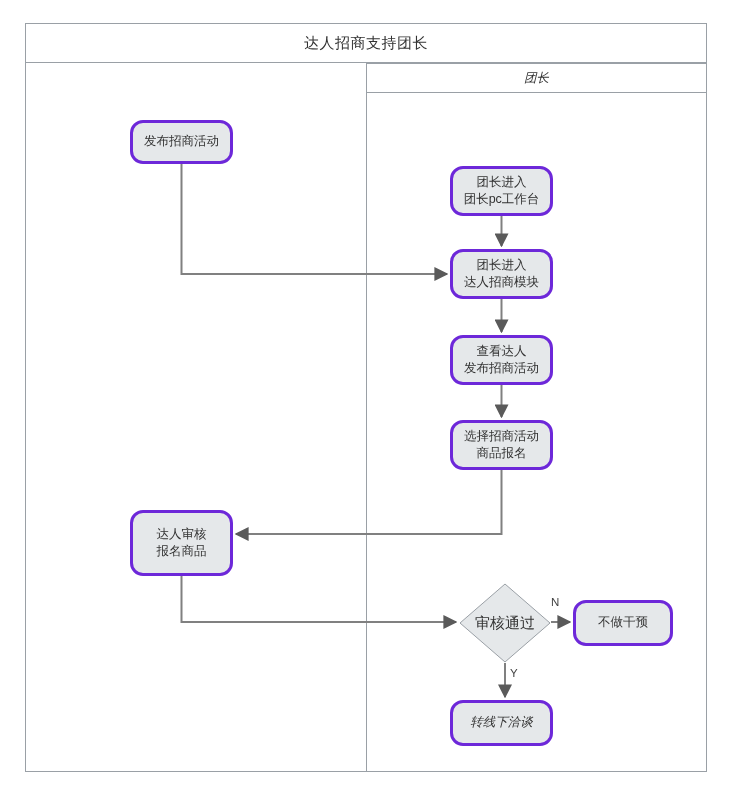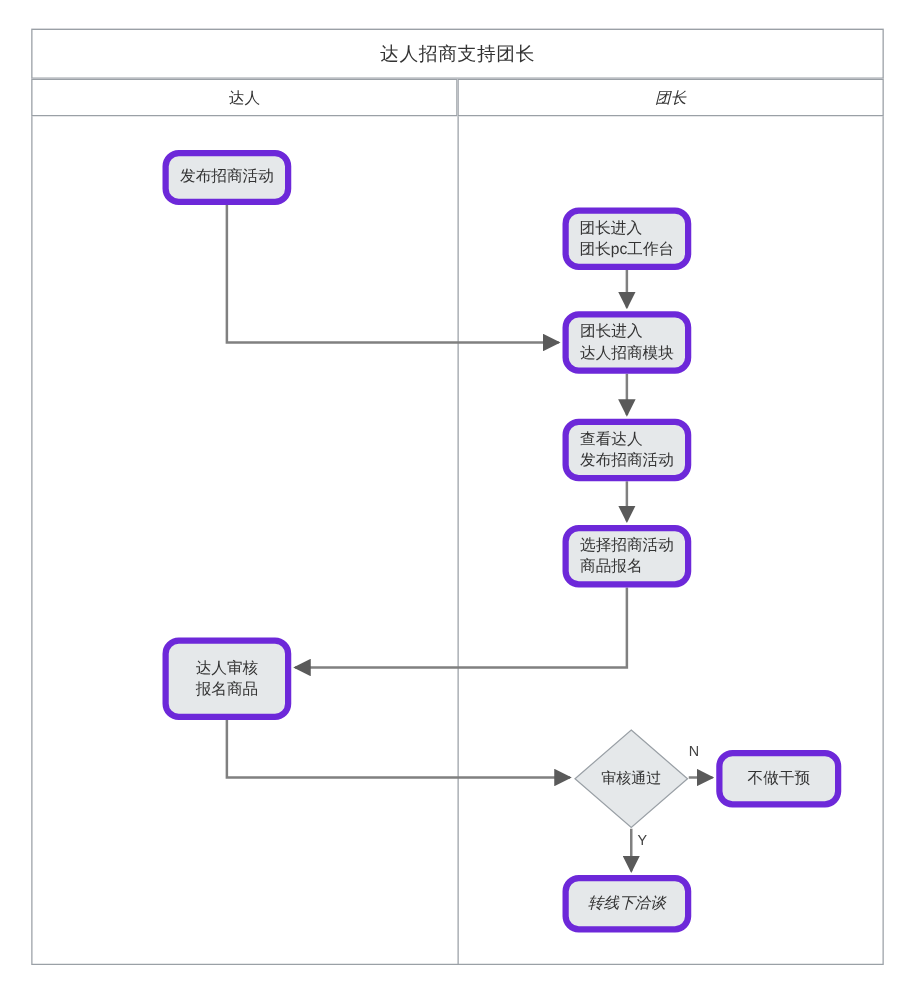--- a/index.html
+++ b/index.html
@@ -41,41 +41,41 @@
   .lane-divider{
     position:absolute;left:366px;top:93px;width:1px;height:679px;
     background:#9aa0a6;
   }
 
   
   .node{
     position:absolute;
     box-sizing:border-box;
     background:#e5e8ea;
-    border:5px solid #6d28d9;
+    border:3px solid #6d28d9;
     border-radius:13px;
     display:flex;align-items:center;justify-content:center;
-    text-align:left;
+    text-align:center;
     font-size:12.5px;
     color:#333333;
     line-height:1.38;
     white-space:pre-line;
   }
 
   
   .diamond-wrap{
     position:absolute;
     display:flex;align-items:center;justify-content:center;
   }
   .diamond-shape{
     position:absolute;left:0;top:0;width:100%;height:100%;
   }
   .diamond-label{
     position:relative;
-    font-size:12px;color:#333333;text-align:center;
+    font-size:15px;color:#333333;text-align:center;
     line-height:1.3;
     pointer-events:none;
   }
 
   
   .conn{position:absolute;left:0;top:0;width:732px;height:795px;pointer-events:none;}
   .edge-label{
     position:absolute;
     font-size:11.5px;
     color:#444444;
@@ -86,23 +86,20 @@
 <body>
 
 <div id="canvas">
 
   <div class="frame"></div>
 
   <div class="title-row">
     <span class="txt">达人招商支持团长</span>
   </div>
 
-  <div class="lane-head left">
-    <span class="txt">达人</span>
-  </div>
   <div class="lane-head right">
     <span class="txt">团长</span>
   </div>
   <div class="lane-divider"></div>
 
   <svg class="conn" viewBox="0 0 732 795">
     <defs>
       <marker id="arrow" viewBox="0 0 10 10" refX="9" refY="5" markerWidth="7" markerHeight="7" orient="auto-start-reverse">
         <path d="M 0 0 L 10 5 L 0 10 z" fill="#5a5a5a"></path>
       </marker>

